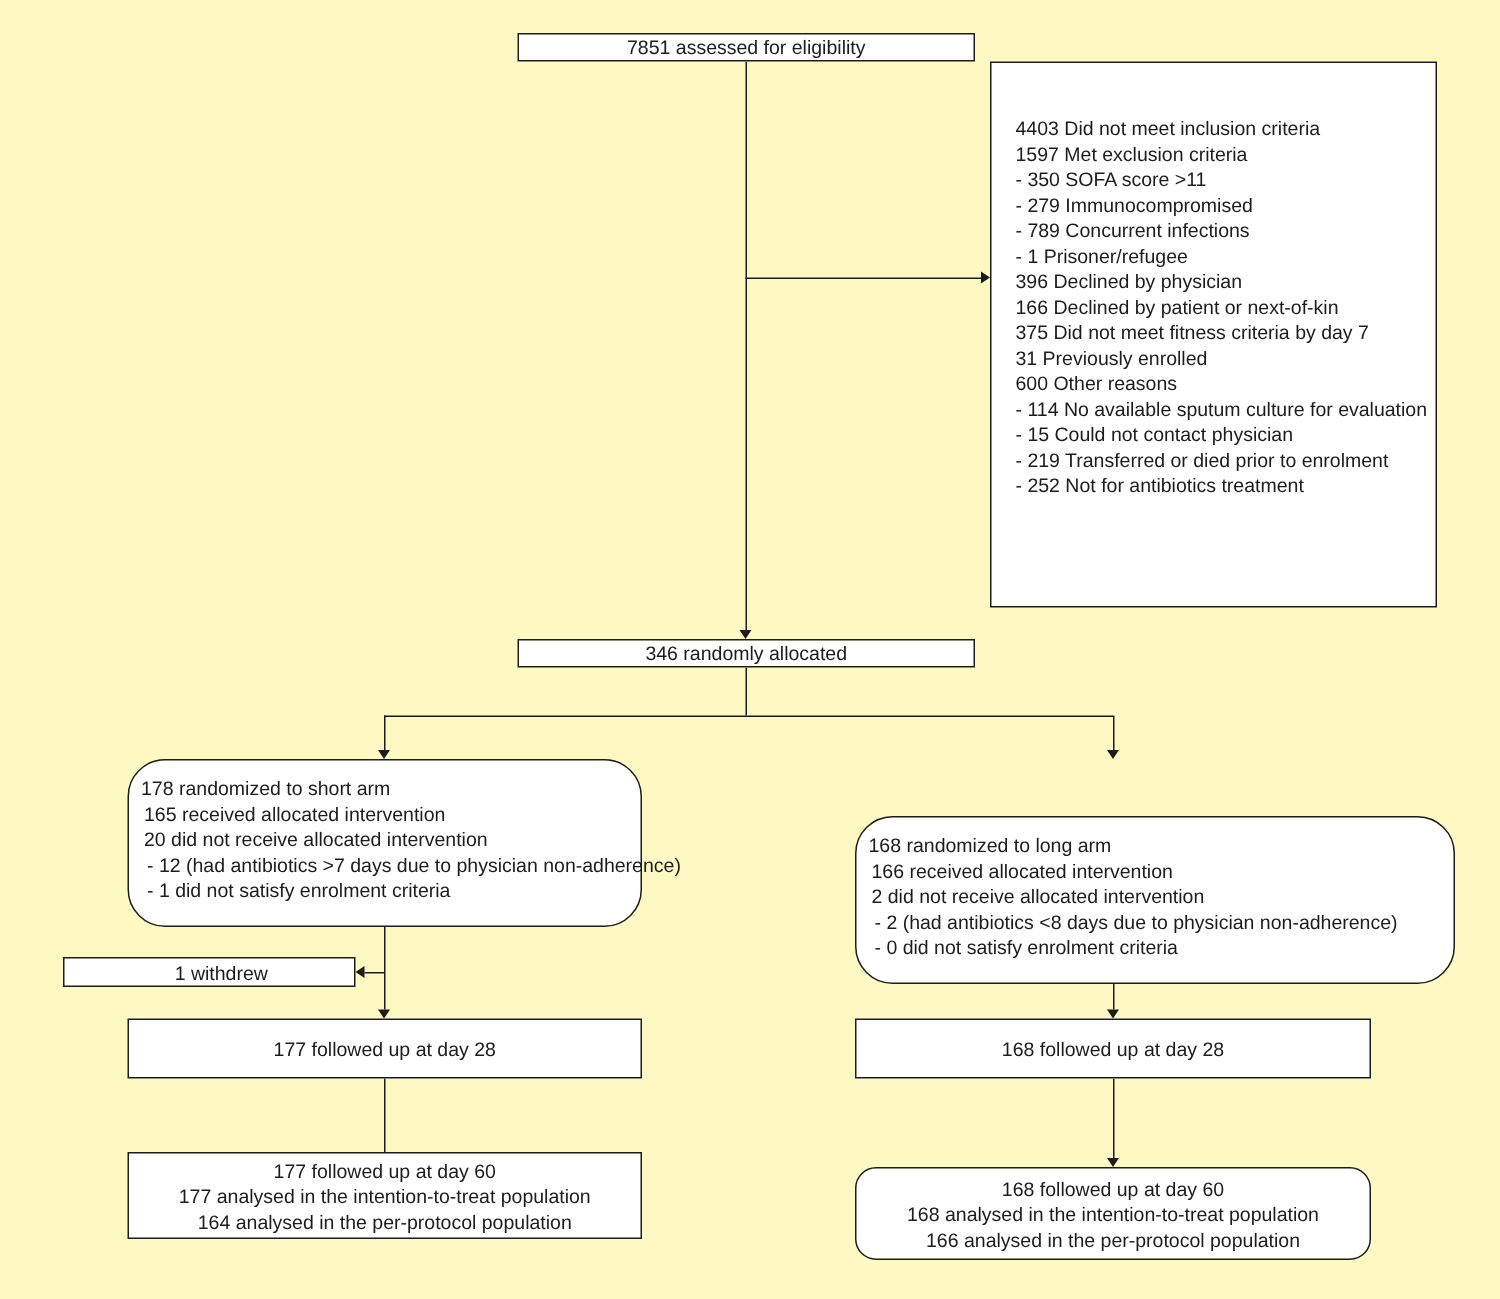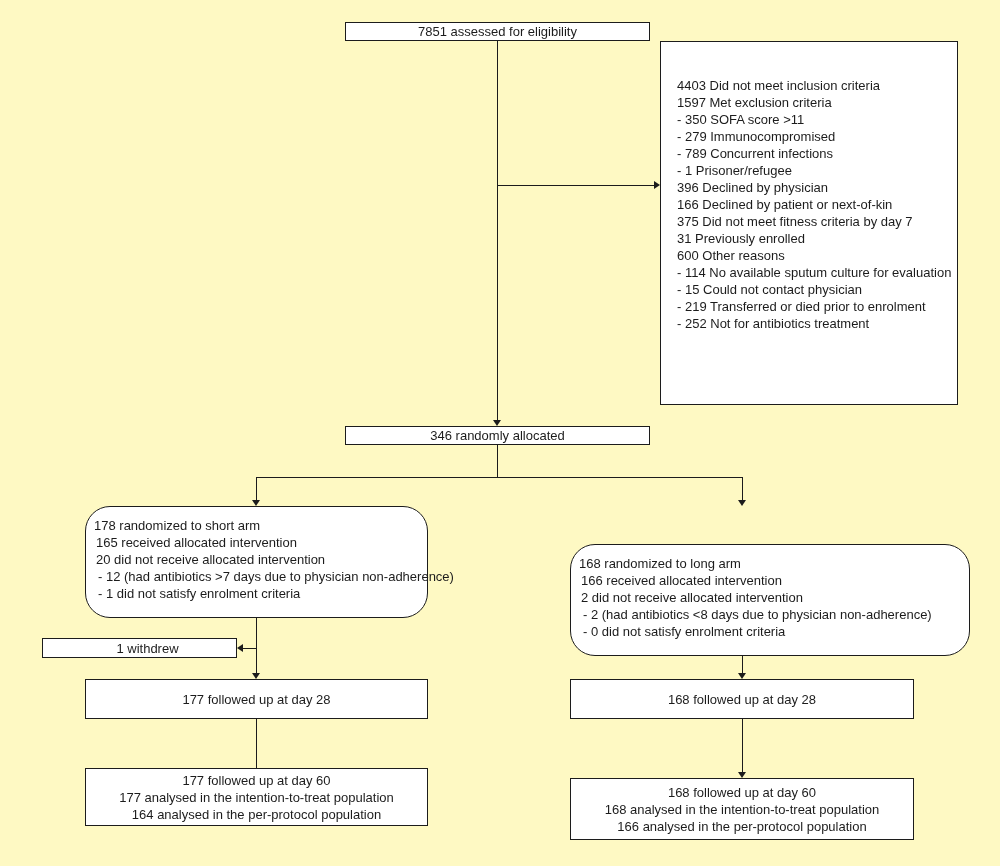--- a/index.html
+++ b/index.html
@@ -113,19 +113,19 @@
   <div class="box center" style="left:570px; top:679px; width:344px; height:40px;">
     <span class="txt">168 followed up at day 28</span>
   </div>
 
   <div class="box center" style="left:85px; top:768px; width:343px; height:58px;">
     <div class="txt">177 followed up at day 60</div>
     <div class="txt">177 analysed in the intention-to-treat population</div>
     <div class="txt">164 analysed in the per-protocol population</div>
   </div>
 
-  <div class="box center" style="left:570px; top:778px; width:344px; height:62px;">
+  <div class="box center" style="left:570px; top:778px; width:344px; height:62px;border-radius:14px;">
     <div class="txt">168 followed up at day 60</div>
     <div class="txt">168 analysed in the intention-to-treat population</div>
     <div class="txt">166 analysed in the per-protocol population</div>
   </div>
 
 </div>
 
 </body></html>

